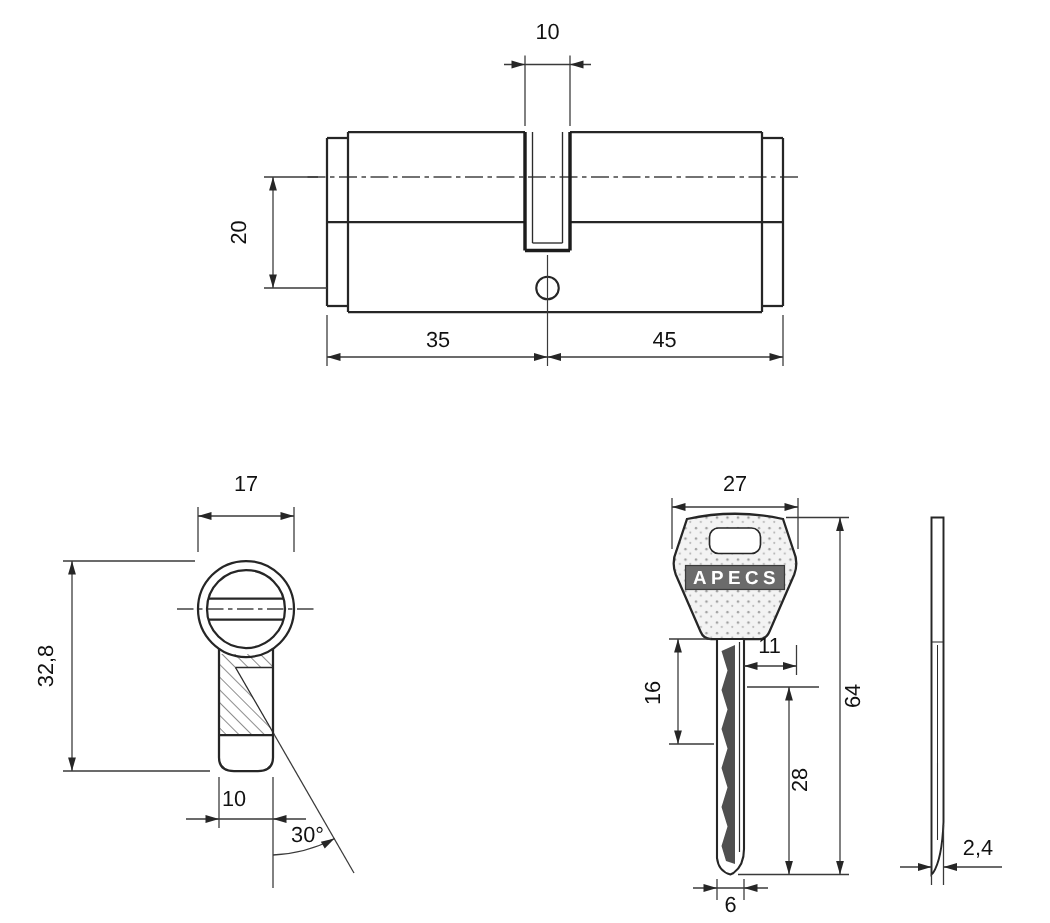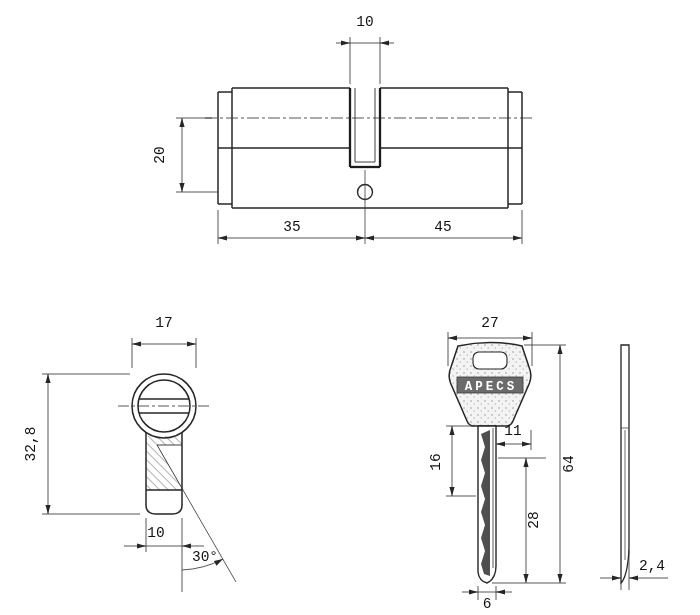--- a/index.html
+++ b/index.html
@@ -1,17 +1,17 @@
 <!DOCTYPE html>
 <html><head>
 <meta charset="utf-8">
 <style>
   html,body{margin:0;padding:0;background:#ffffff;}
   #canvas{position:relative;width:700px;height:615px;background:#ffffff;overflow:hidden;
-          font-family:Liberation Mono, monospace;}
+          font-family:Liberation Sans, sans-serif;}
   svg{position:absolute;left:0;top:0;}
   .dimtext{font-size:14.5px;fill:#111111;}
   .brand{font-size:12.5px;font-weight:bold;letter-spacing:3px;fill:#ffffff;}
 </style>
 </head>
 <body>
 
 <div id="canvas">
 <svg width="700" height="615" viewBox="0 0 700 615">
   <defs>

